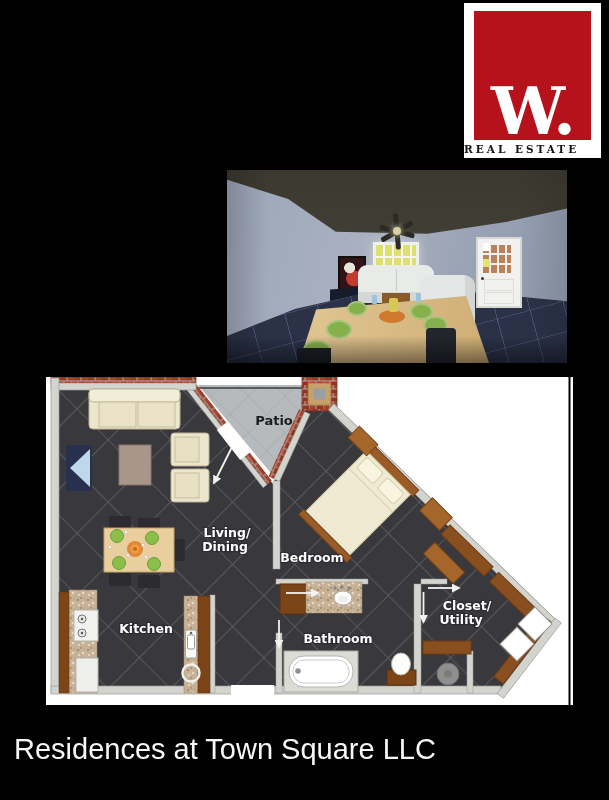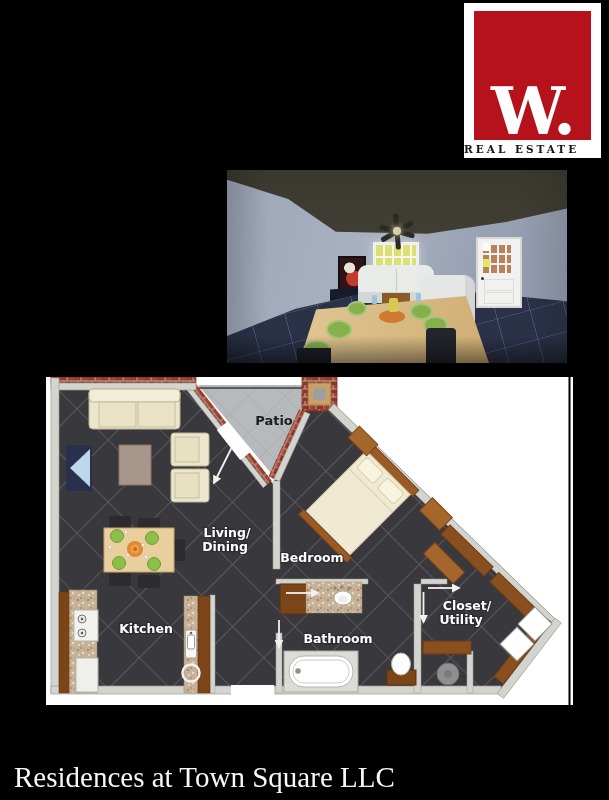--- a/index.html
+++ b/index.html
@@ -66,22 +66,22 @@
   .rc-shade{position:absolute;inset:0;background:linear-gradient(to right,rgba(0,0,0,.18),transparent 12%,transparent 86%,rgba(0,0,0,.10)),
             linear-gradient(transparent 86%,rgba(0,0,0,.45));pointer-events:none;}
 
   
   .plan{position:absolute;left:46px;top:377px;width:527px;height:328px;}
   .plan svg text{font-family:"DejaVu Sans",sans-serif;font-weight:bold;}
   .lbl{fill:#ffffff;font-size:12.5px;paint-order:stroke;stroke:rgba(35,35,40,.55);stroke-width:2.5px;}
   .lbl-dark{fill:#1d1d1d;font-size:13px;}
 
   
-  .footer-title{position:absolute;left:14px;top:761px;color:#f7f7f7;font-size:29px;
-          font-family:Liberation Serif, serif;}
+  .footer-title{position:absolute;left:14px;top:733px;color:#f7f7f7;font-size:29px;
+          font-family:Liberation Sans, sans-serif;}
 </style>
 </head>
 <body>
 
 <div class="canvas">
 
   <div class="logo">
     <div class="logo-red">
       <div class="logo-w">W.</div>
     </div>

